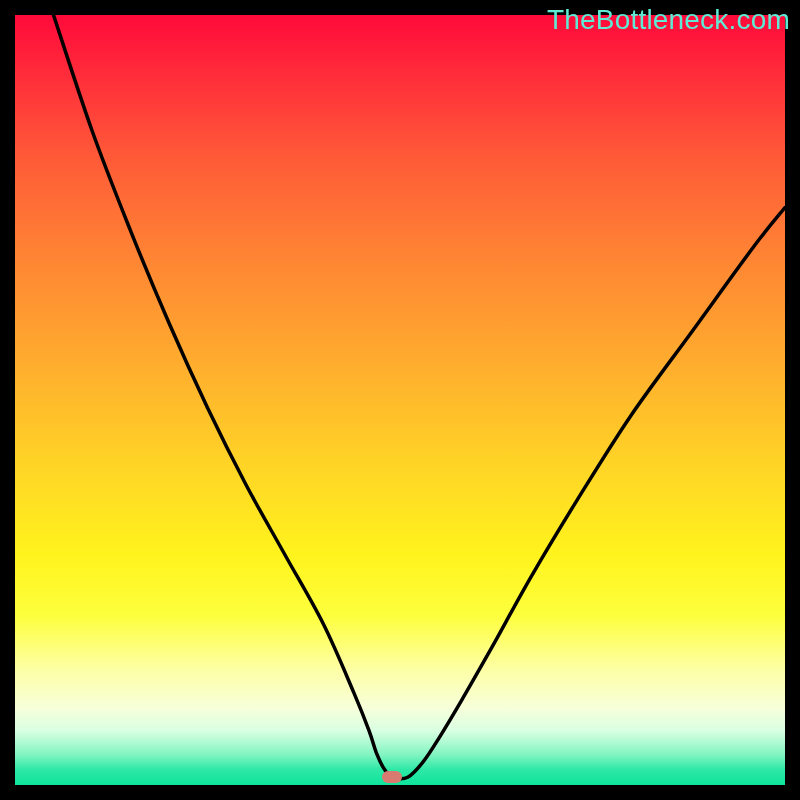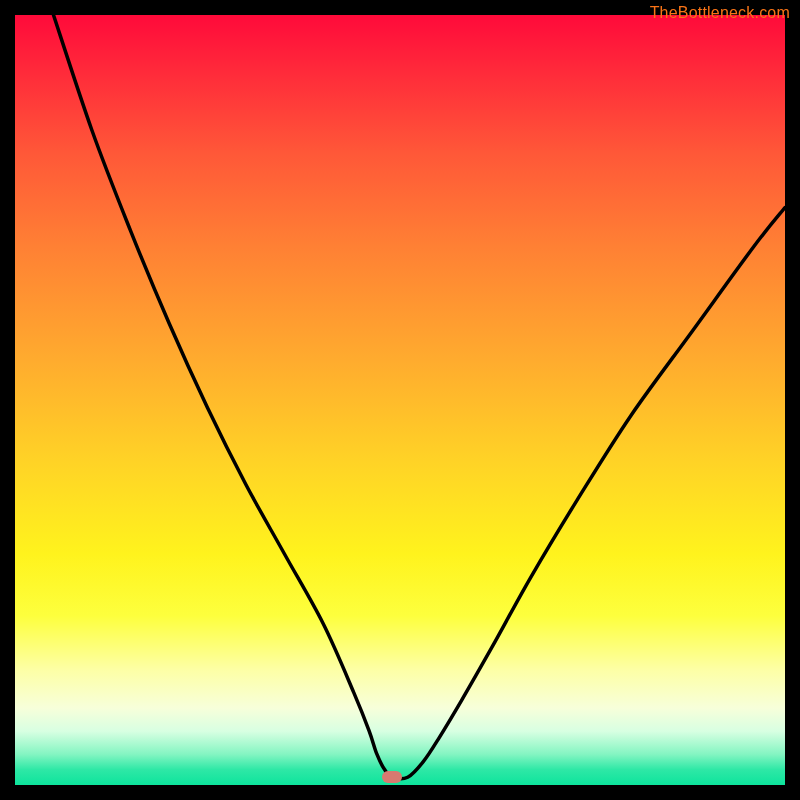--- a/index.html
+++ b/index.html
@@ -59,22 +59,22 @@
     width: 20px;
     height: 12px;
     border-radius: 6px;
     background: #d87a70;
     transform: translate(-50%, -50%);
   }
   .watermark {
     position: absolute;
     top: 4px;
     right: 10px;
-    color: #f97316;
-    font-size: 16px;
+    color: #5eead4;
+    font-size: 28px;
     letter-spacing: 0.2px;
     user-select: none;
   }
 </style>
 </head>
 <body>
 
 <div class="stage">
   <div class="plot">
     <svg class="curve" viewBox="0 0 770 770" preserveAspectRatio="none">

